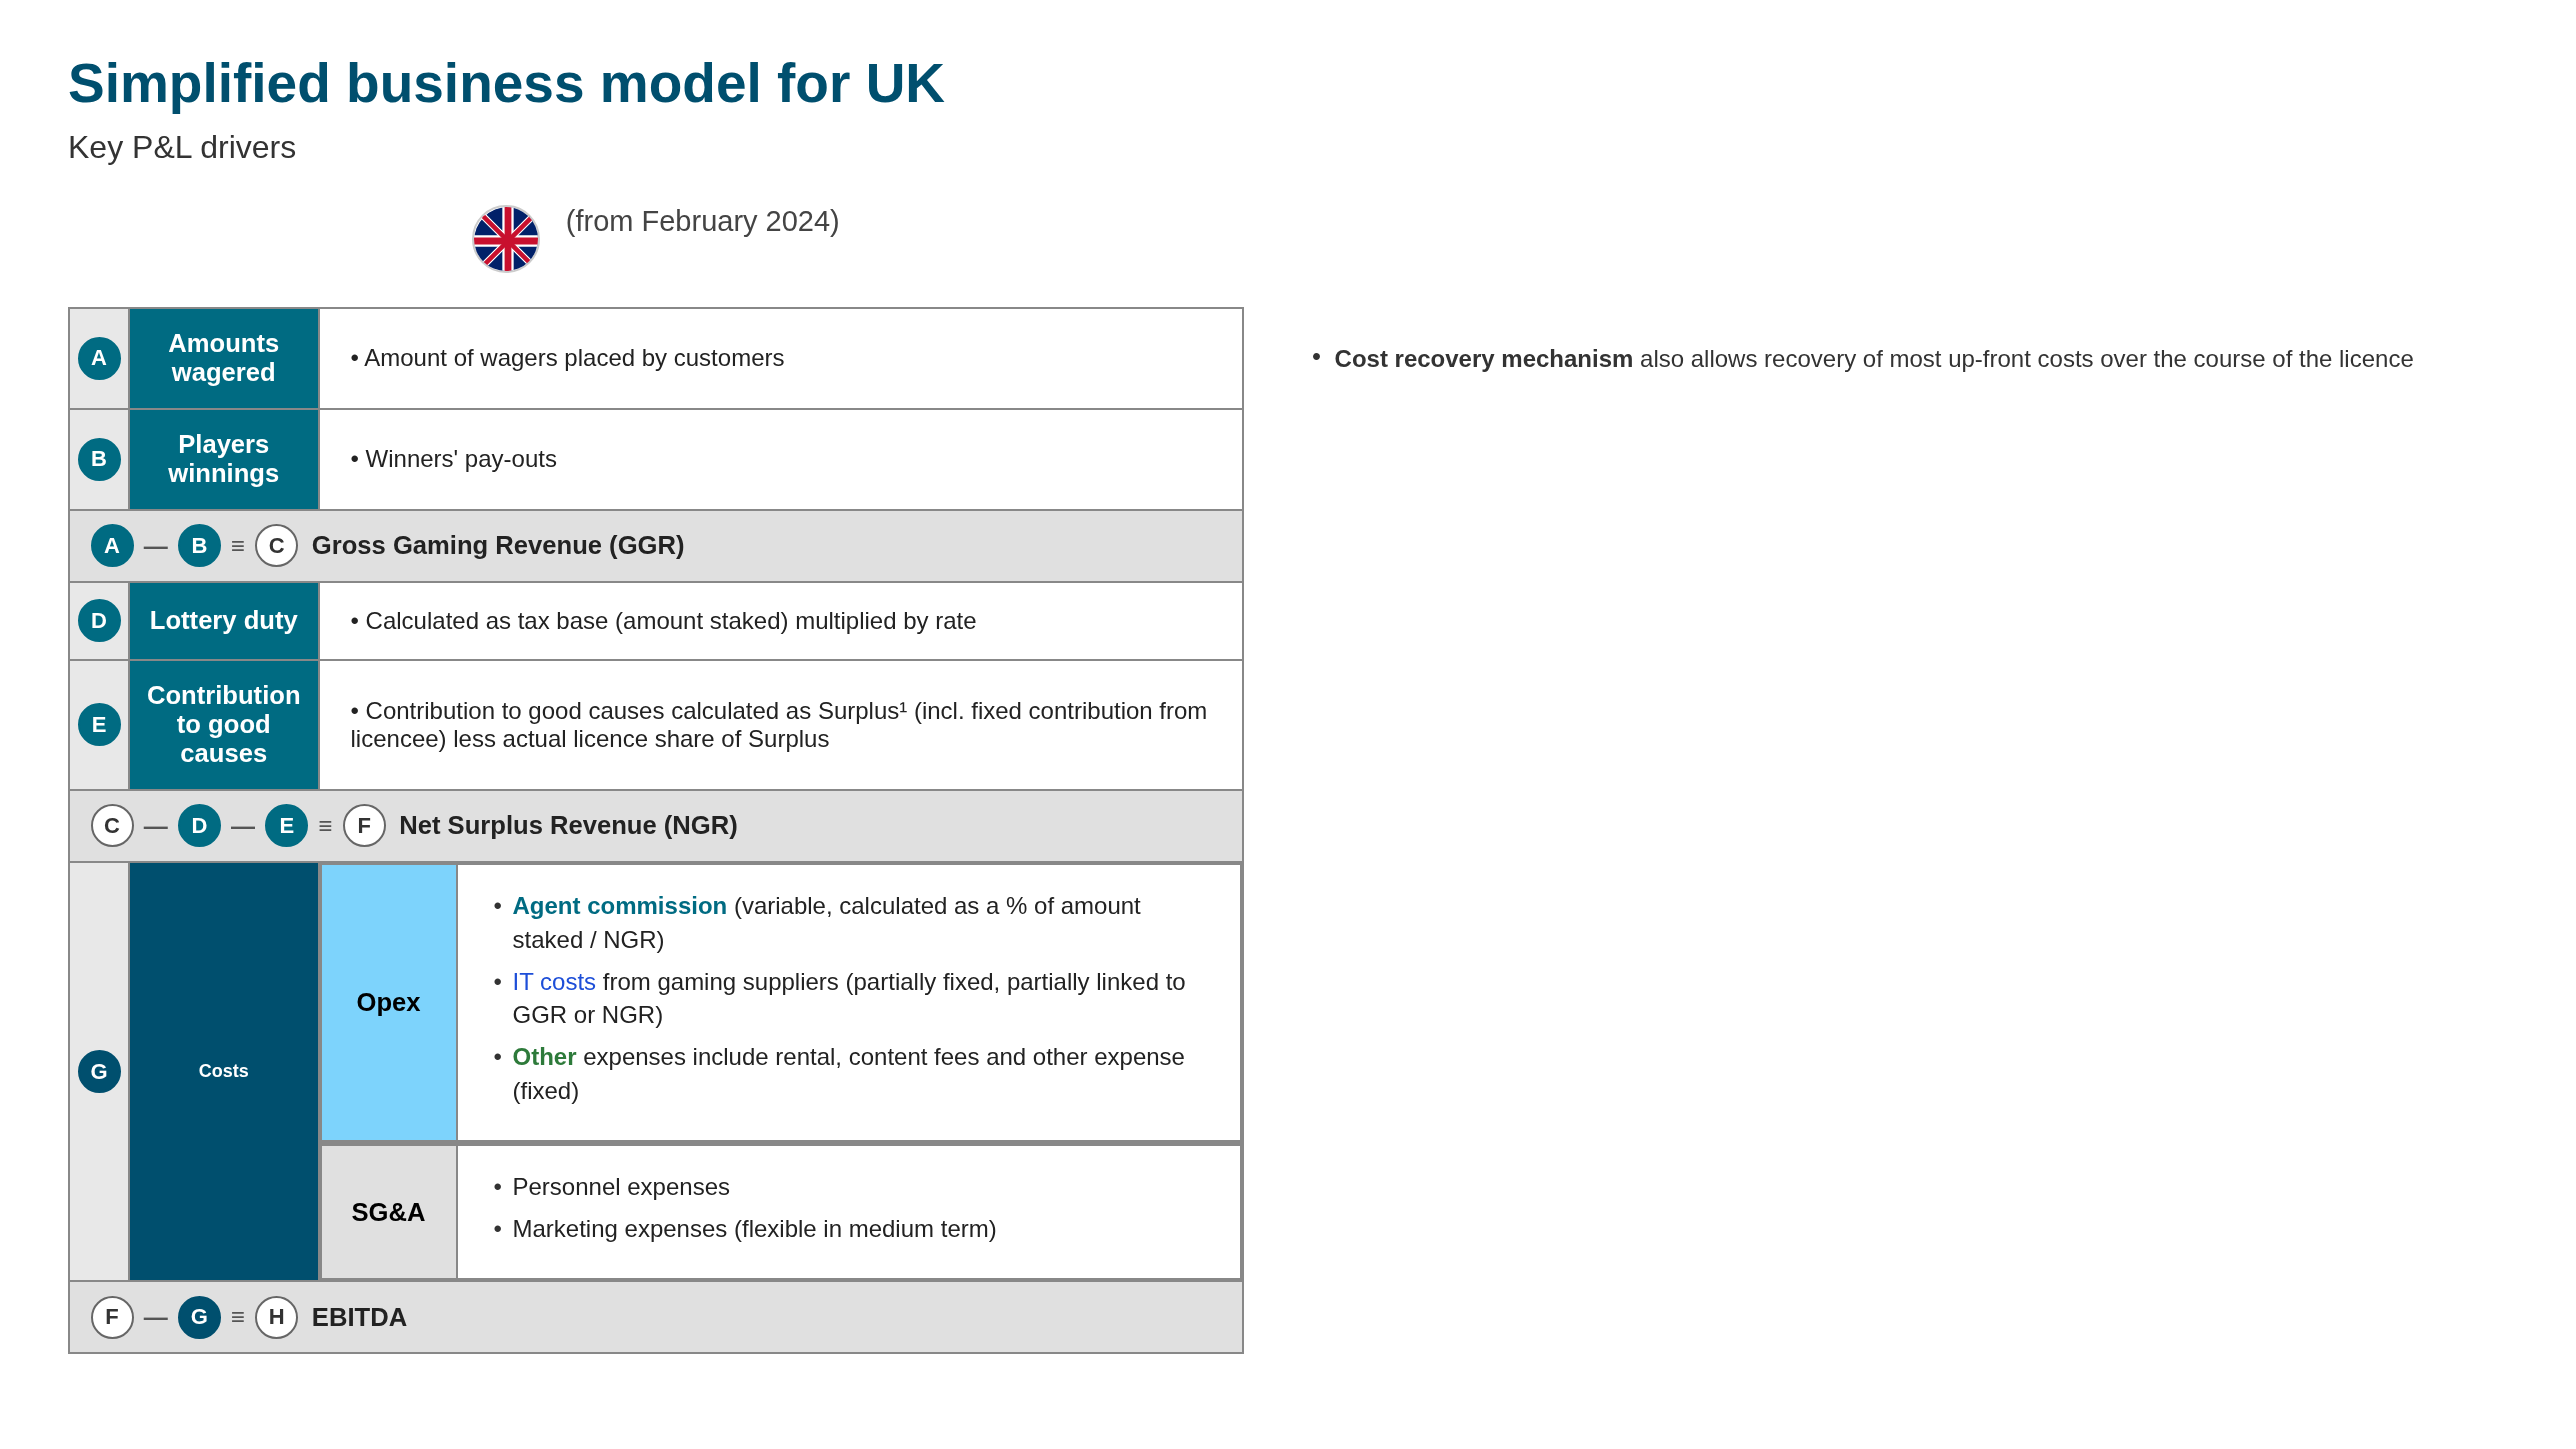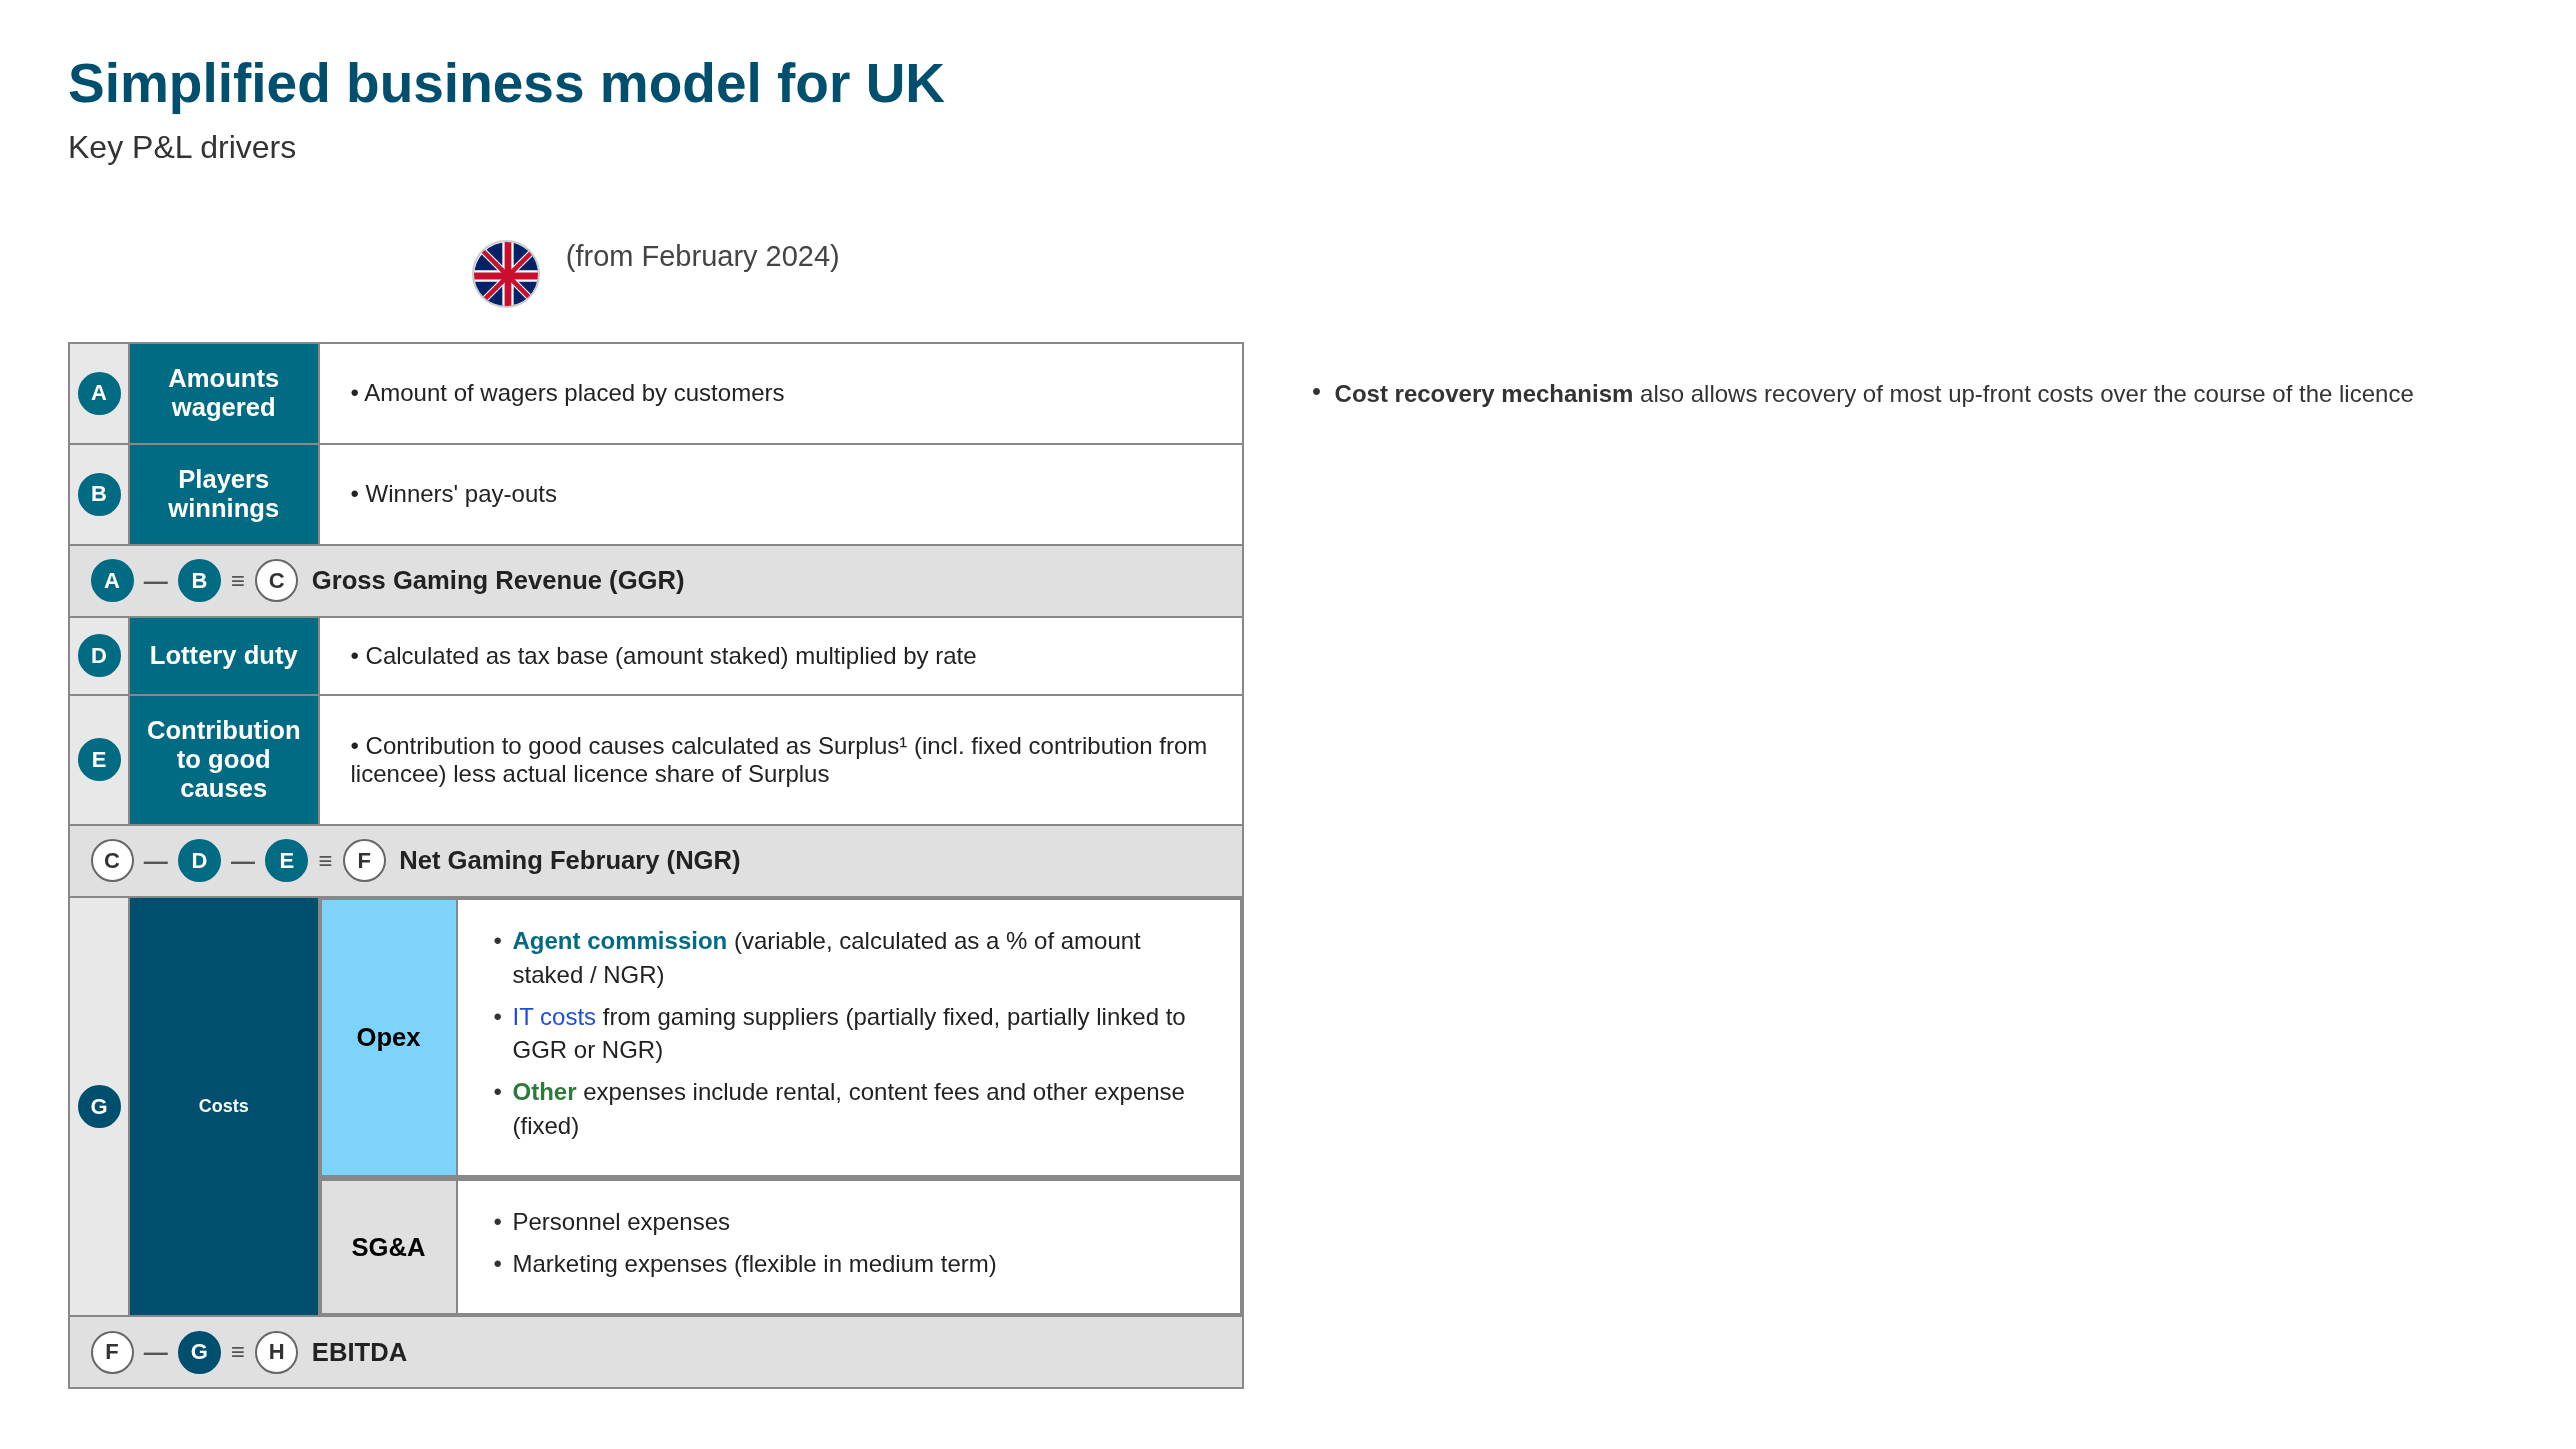--- a/index.html
+++ b/index.html
@@ -22,21 +22,21 @@
     
     .page-title {
       font-size: 55px;
       font-weight: 800;
       color: #004f6e;
       margin-bottom: 13.6px;
     }
     .page-subtitle {
       font-size: 32px;
       color: #333;
-      margin-bottom: 74px;
+      margin-bottom: 39px;
     }
 
     
     .main-content {
       display: flex;
       flex-direction: row;
       gap: 68px;
     }
 
     
@@ -357,21 +357,21 @@
         <tr>
           <td colspan="3" style="background:#e0e0e0; border:2.1px solid #888; padding:13.6px 20.5px;">
             <div class="badge-container">
               <span class="circle-letter">C</span>
               <span class="minus-sign">—</span>
               <span class="circle-letter teal">D</span>
               <span class="minus-sign">—</span>
               <span class="circle-letter teal">E</span>
               <span class="minus-sign">≡</span>
               <span class="circle-letter">F</span>
-              <span class="badge-label">Net Gaming February (NGR)</span>
+              <span class="badge-label">Net Surplus Revenue (NGR)</span>
             </div>
           </td>
         </tr>
 
         <tr>
           <td style="width:60px; background:#e8e8e8; border:2.1px solid #888; text-align:center; vertical-align:middle; padding:6.8px;" rowspan="2">
             <span class="circle-letter dark">G</span>
           </td>
           <td class="label-cell-dark" style="border:2.1px solid #888;" rowspan="2">
             <span>Costs</span>

